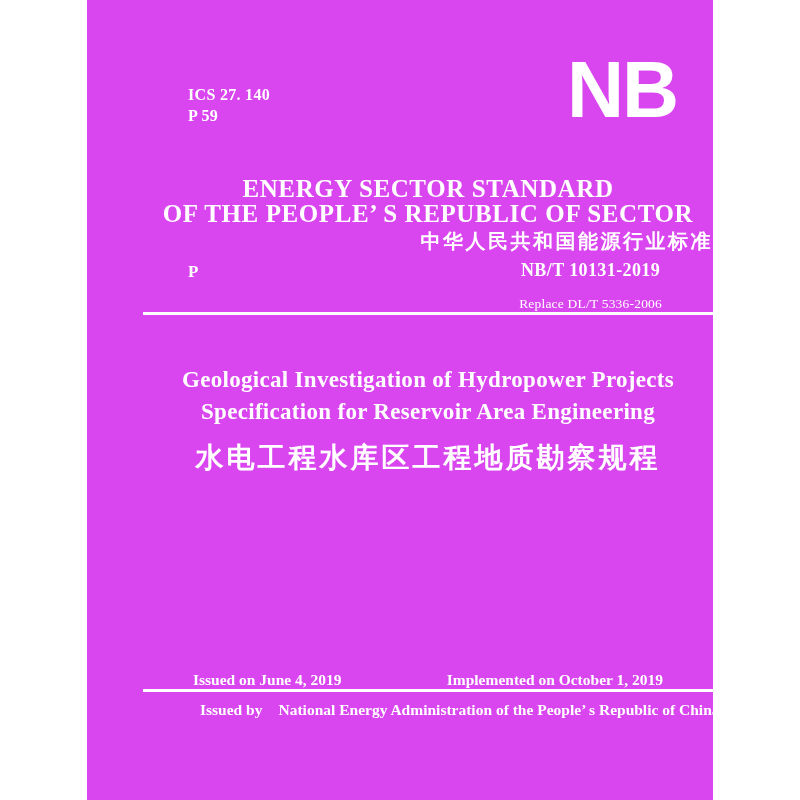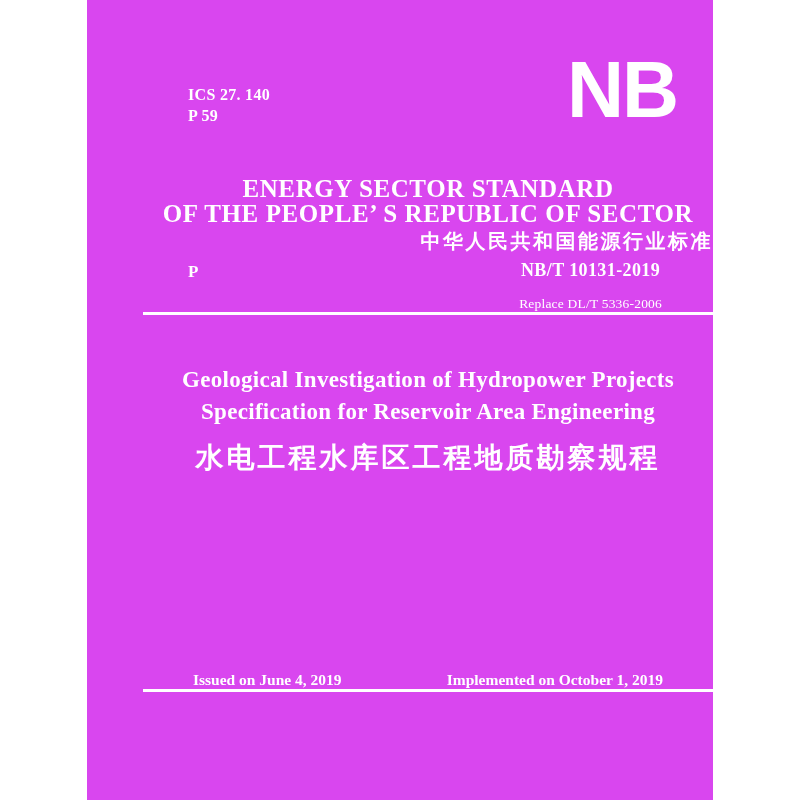--- a/index.html
+++ b/index.html
@@ -185,14 +185,17 @@
     <div class="cn">水电工程水库区工程地质勘察规程</div>
   </div>
 
   <div class="date-row">
     <span class="date-issued">Issued on June 4, 2019</span>
     <span class="date-implemented">Implemented on October 1, 2019</span>
   </div>
 
   <div class="rule rule-bottom"></div>
 
+  <div class="issued-by-row">
+    <span class="label">Issued by</span><span>National Energy Administration of the People’ s Republic of China</span>
+  </div>
 
 </div>
 
 </body></html>

